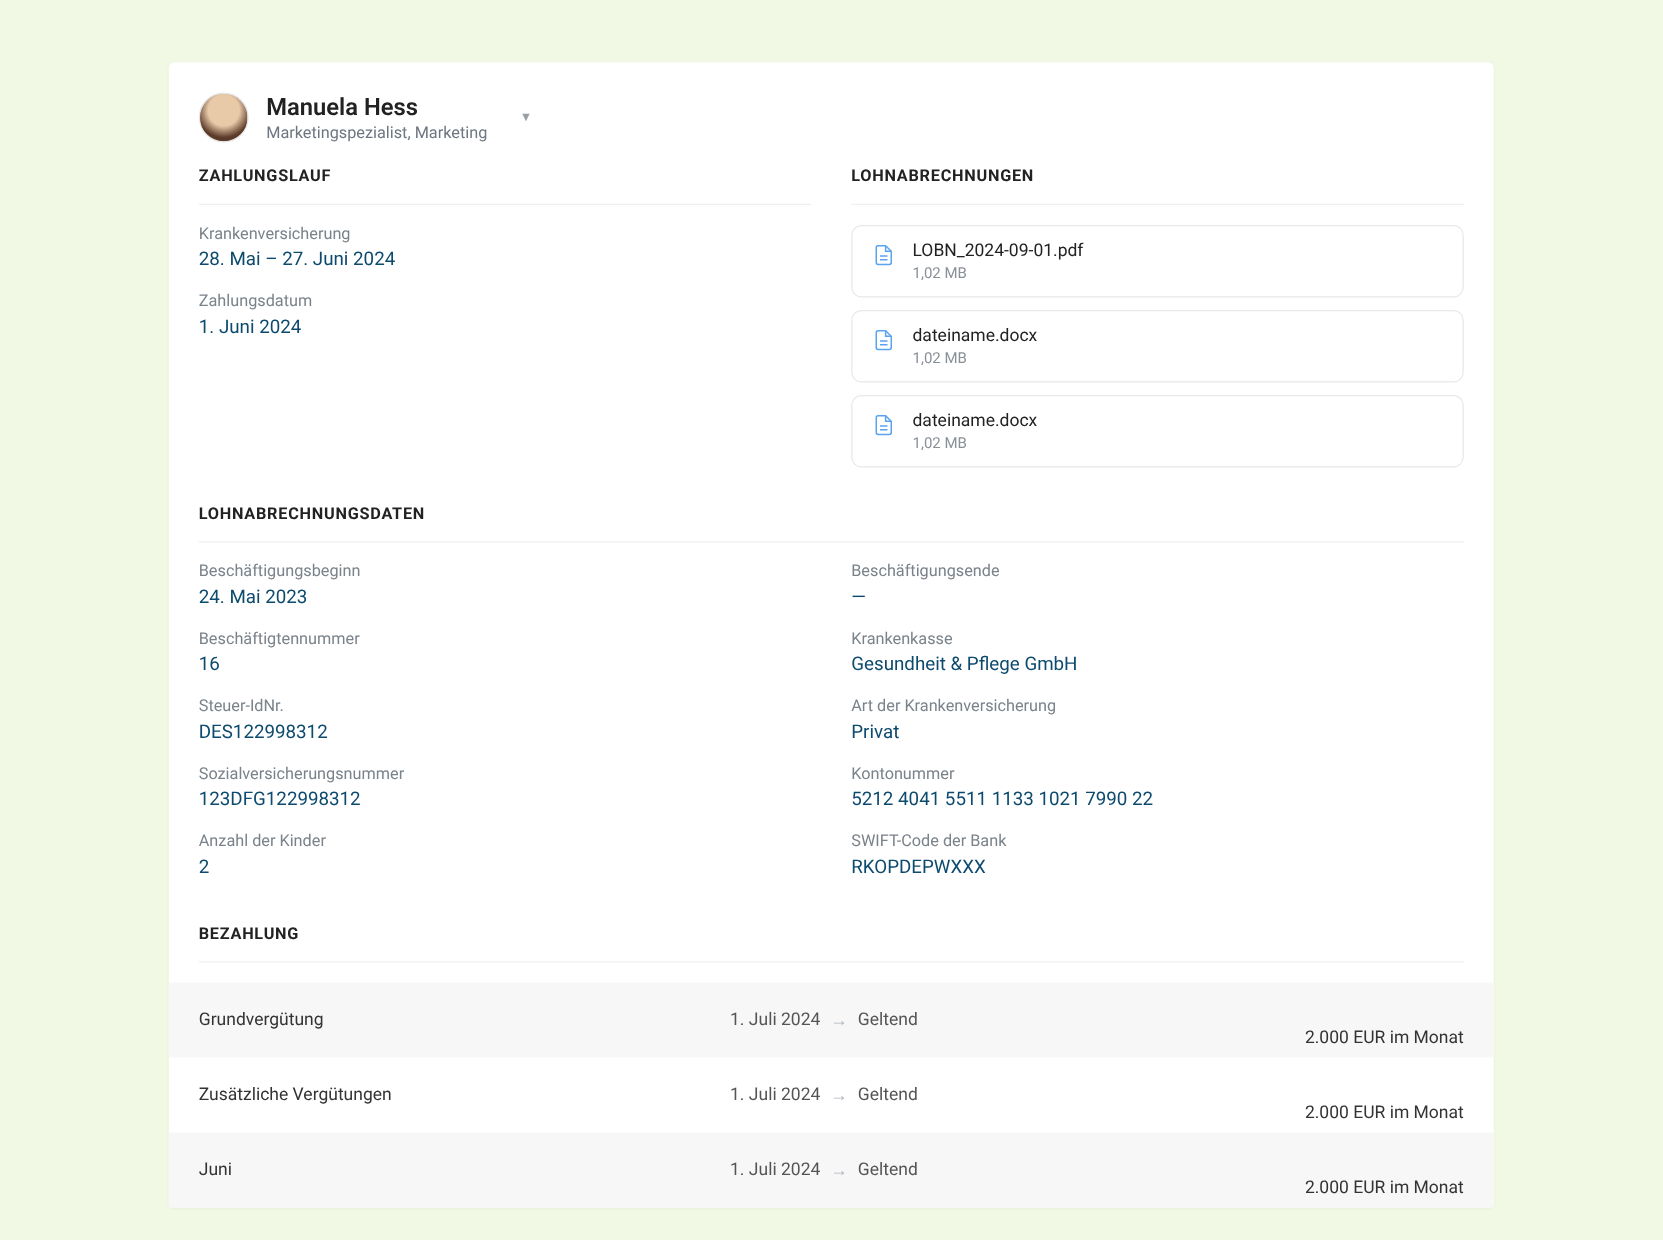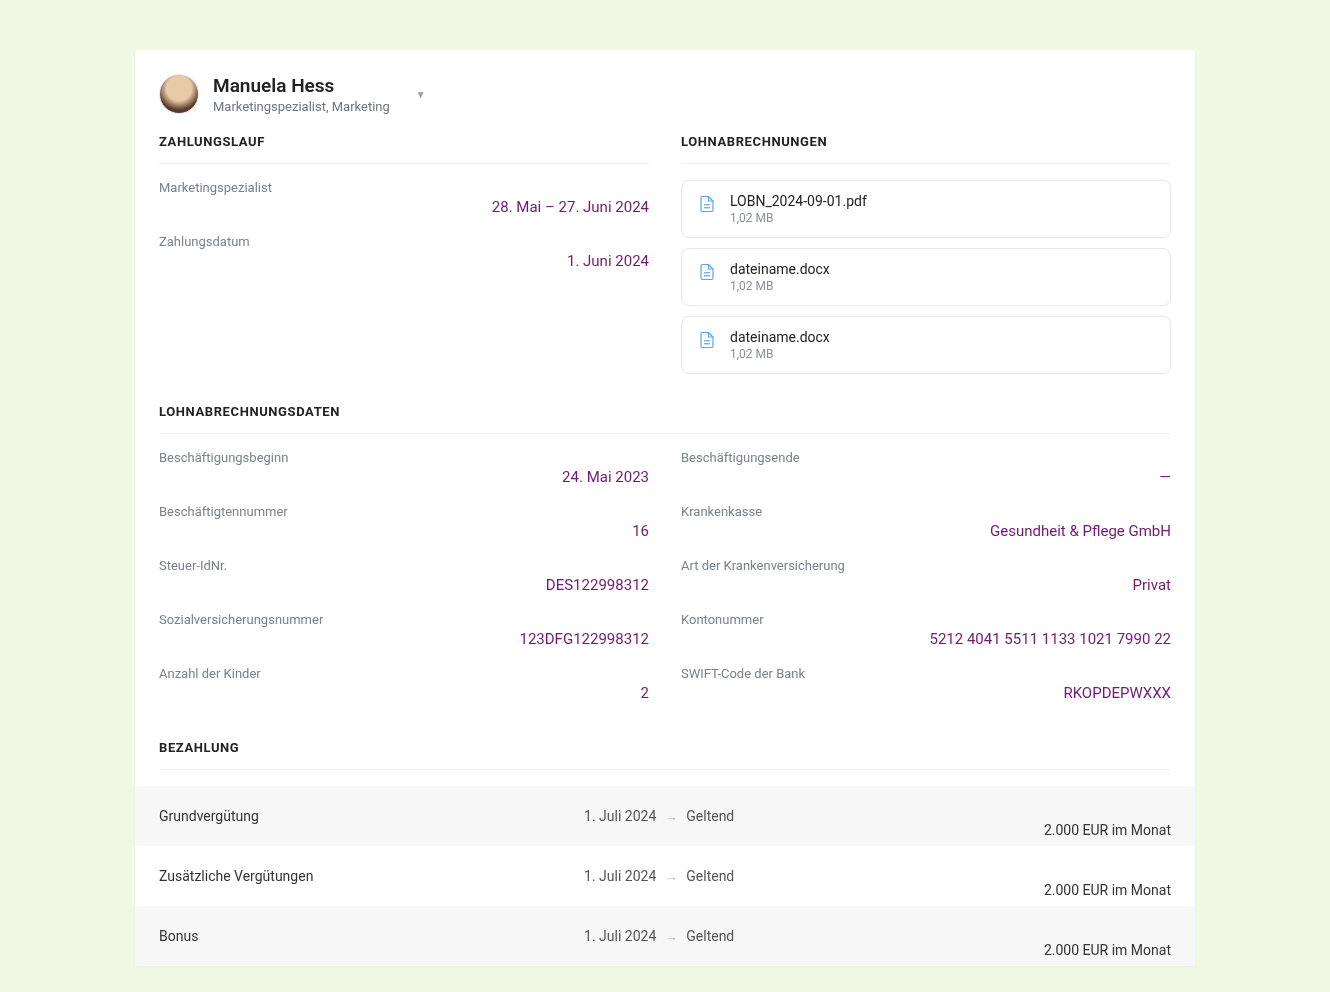--- a/index.html
+++ b/index.html
@@ -42,21 +42,21 @@
     font-weight: 700;
     letter-spacing: 0.6px;
     color: #222;
     text-transform: uppercase;
     padding-bottom: 14px;
     border-bottom: 1px solid #f0f0f0;
     margin-bottom: 16px;
   }
   .field { margin-bottom: 18px; }
   .field-label { font-size: 13px; color: #7a828a; margin-bottom: 3px; }
-  .field-value { font-size: 15px; color: #701a75; text-align: right; }
+  .field-value { font-size: 15px; color: #0c4a6e; }
   .file {
     display: flex;
     align-items: flex-start;
     gap: 14px;
     border: 1px solid #e8e8e8;
     border-radius: 8px;
     padding: 12px 16px;
     margin-bottom: 10px;
     cursor: pointer;
   }
@@ -90,21 +90,21 @@
       <div class="person-name">Manuela Hess</div>
       <div class="person-role">Marketingspezialist, Marketing</div>
     </div>
     <span class="dropdown-caret">▼</span>
   </div>
 
   <div class="two-col">
     <div>
       <div class="section-title">ZAHLUNGSLAUF</div>
       <div class="field">
-        <div class="field-label">Marketingspezialist</div>
+        <div class="field-label">Krankenversicherung</div>
         <div class="field-value">28. Mai – 27. Juni 2024</div>
       </div>
       <div class="field">
         <div class="field-label">Zahlungsdatum</div>
         <div class="field-value">1. Juni 2024</div>
       </div>
     </div>
 
     <div>
       <div class="section-title">LOHNABRECHNUNGEN</div>
@@ -214,21 +214,21 @@
         <div class="pay-row">
     <div class="pay-label">Zusätzliche Vergütungen</div>
     <div class="pay-dates">
       <span>1. Juli 2024</span>
       <span class="pay-arrow">→</span>
       <span>Geltend</span>
     </div>
     <div class="pay-amount">2.000 EUR im Monat</div>
         </div>
         <div class="pay-row striped">
-    <div class="pay-label">Bonus</div>
+    <div class="pay-label">Juni</div>
     <div class="pay-dates">
       <span>1. Juli 2024</span>
       <span class="pay-arrow">→</span>
       <span>Geltend</span>
     </div>
     <div class="pay-amount">2.000 EUR im Monat</div>
         </div>
       </div>
   </div>
 

